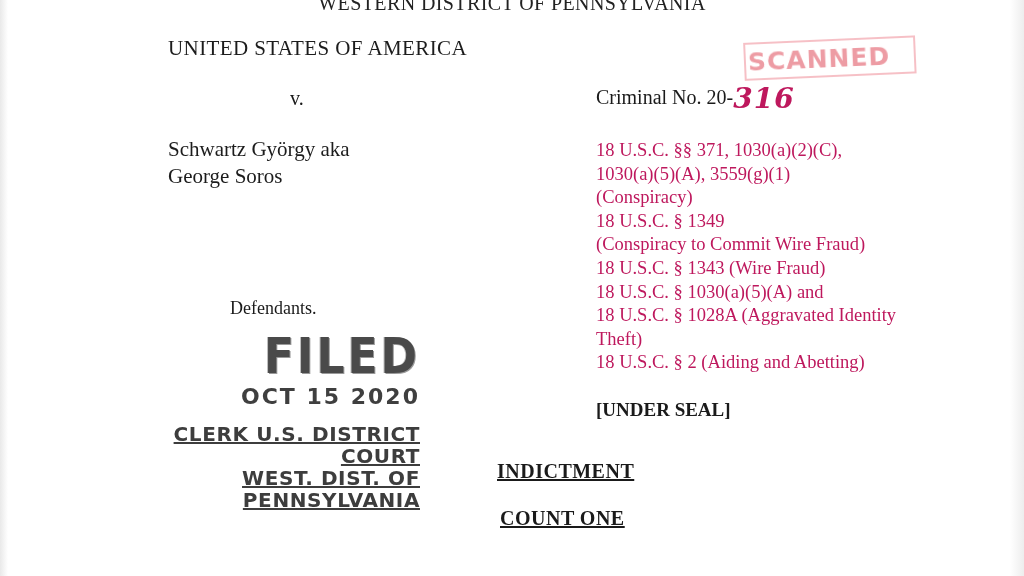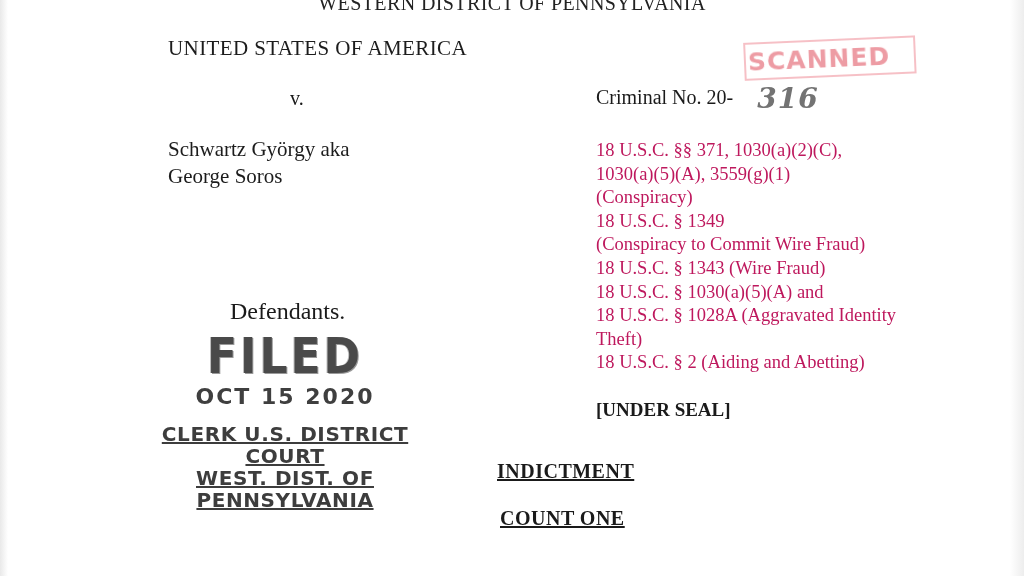--- a/index.html
+++ b/index.html
@@ -66,30 +66,30 @@
   }
   .defendant-name {
     margin-top: 26px;
     font-size: 21px;
     line-height: 27px;
     color: #1c1c1c;
   }
   .defendants-label {
     margin-top: 108px;
     margin-left: 62px;
-    font-size: 24px;
+    font-size: 18px;
   }
 
   
   .filed-stamp {
     position: absolute;
     left: 150px;
     top: 330px;
     width: 270px;
-    text-align: center;
+    text-align: right;
     color: #444;
     font-family: "DejaVu Sans", sans-serif;
   }
   .filed-word {
     font-size: 44px;
     font-weight: bold;
     letter-spacing: 3px;
     color: #4a4a4a;
     text-shadow: 1px 1px 0 #9a9a9a, -1px 0 0 #bdbdbd;
     transform: scaleY(1.12);
@@ -124,24 +124,23 @@
   .criminal-no {
     font-size: 20px;
     white-space: nowrap;
   }
   .criminal-no .handwritten {
     font-family: "DejaVu Serif", serif;
     font-size: 28px;
     font-style: italic;
     font-weight: bold;
     letter-spacing: 1px;
-    color: #737373;
+    color: #be185d;
     position: relative;
     top: 4px;
-    margin-left: 24px;
   }
   .statutes {
     margin-top: 28px;
     font-size: 18.5px;
     line-height: 23.6px;
     color: #be185d;
   }
   .under-seal {
     margin-top: 24px;
     font-size: 19px;

